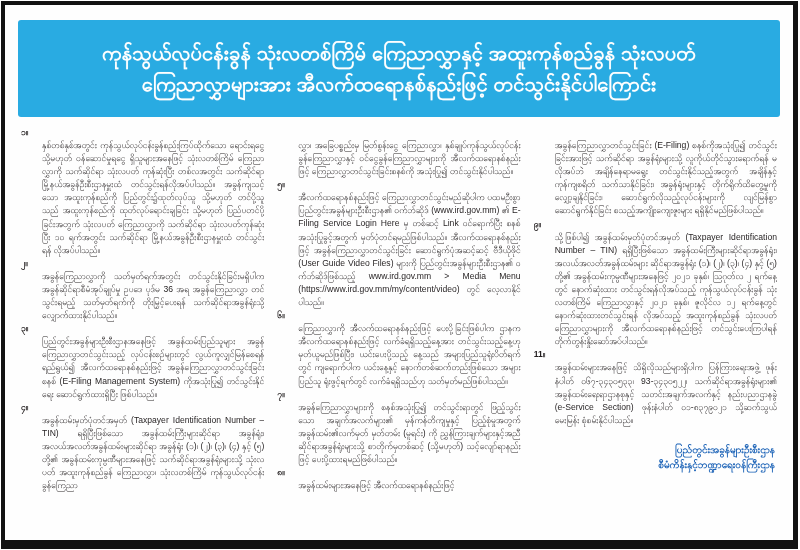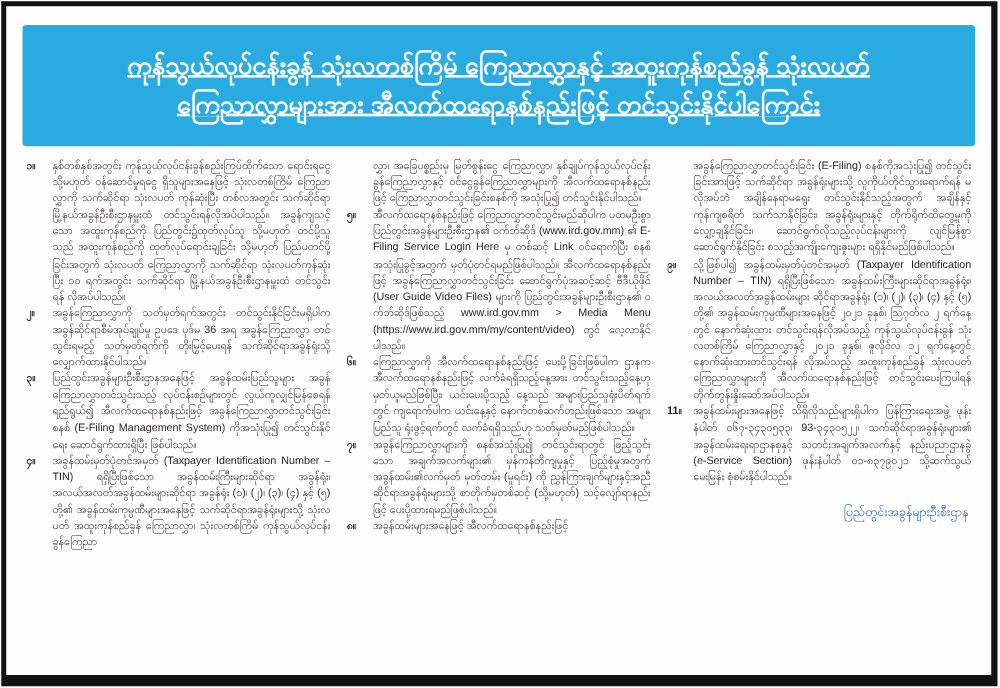--- a/index.html
+++ b/index.html
@@ -31,21 +31,20 @@
   }
   .banner-line {
     color:#ffffff;
     font-weight:bold;
     font-size:20px;
     line-height:31px;
     text-align:center;
     white-space:nowrap;
     letter-spacing:.2px;
     text-shadow:0 0 1px rgba(255,255,255,.4);
-    text-decoration:underline;
   }
   .columns {
     display:flex;
     gap:13px;
     margin:9px 16px 0 16px;
     height:396px;
     overflow:hidden;
   }
   .col {
     flex:1 1 0;
@@ -58,28 +57,29 @@
   .item { display:flex; }
   .item .num {
     flex:0 0 21px;
     font-weight:bold;
     color:#231f20;
   }
   .item .txt {
     flex:1 1 auto;
     text-align:justify;
     word-break:break-word;
+    margin-top:13px;
   }
   .signature {
     margin-top:15px;
     text-align:right;
     padding-right:2px;
   }
   .sig-line {
-    font-weight:normal;
+    font-weight:bold;
     font-size:10px;
     line-height:15px;
     color:#1c63b7;
   }
 </style>
 </head>
 <body>
 
 <div class="frame">
 
@@ -140,17 +140,18 @@
       <div class="item">
         <span class="num">၉။</span>
         <span class="txt">သို့ဖြစ်ပါ၍ အခွန်ထမ်းမှတ်ပုံတင်အမှတ် (Taxpayer Identification Number – TIN) ရရှိပြီးဖြစ်သော အခွန်ထမ်းကြီးများဆိုင်ရာအခွန်ရုံး၊ အလယ်အလတ်အခွန်ထမ်းများ ဆိုင်ရာအခွန်ရုံး (၁)၊ (၂)၊ (၃)၊ (၄) နှင့် (၅) တို့၏ အခွန်ထမ်းကုမ္ပဏီများအနေဖြင့် ၂၀၂၁ ခုနှစ်၊ ဩဂုတ်လ ၂ ရက်နေ့တွင် နောက်ဆုံးထား တင်သွင်းရန်လိုအပ်သည့် ကုန်သွယ်လုပ်ငန်းခွန် သုံးလတစ်ကြိမ် ကြေညာလွှာနှင့် ၂၀၂၁ ခုနှစ်၊ ဇူလိုင်လ ၁၂ ရက်နေ့တွင် နောက်ဆုံးထားတင်သွင်းရန် လိုအပ်သည့် အထူးကုန်စည်ခွန် သုံးလပတ်ကြေညာလွှာများကို အီလက်ထရောနစ်နည်းဖြင့် တင်သွင်းပေးကြပါရန် တိုက်တွန်းနှိုးဆော်အပ်ပါသည်။</span>
       </div>
       <div class="item">
         <span class="num">11။</span>
         <span class="txt">အခွန်ထမ်းများအနေဖြင့် သိရှိလိုသည်များရှိပါက ပြန်ကြားရေးအဖွဲ့ ဖုန်းနံပါတ် ၀၆၇-၃၄၃၀၅၃၃၊ 93-၃၄၃၀၅၂၂၊ သက်ဆိုင်ရာအခွန်ရုံးများ၏ အခွန်ထမ်းရေးရာဌာနစုနှင့် သတင်းအချက်အလက်နှင့် နည်းပညာဌာနခွဲ (e-Service Section) ဖုန်းနံပါတ် ၀၁-၈၃၇၉၀၂၁ သို့ဆက်သွယ်မေးမြန်း စုံစမ်းနိုင်ပါသည်။</span>
       </div>
       <div class="signature">
         <div class="sig-line">ပြည်တွင်းအခွန်များဦးစီးဌာန</div>
+        <div class="sig-line">စီမံကိန်းနှင့်ဘဏ္ဍာရေးဝန်ကြီးဌာန</div>
       </div>
     </div>
 
   </div>
 </div>
 
 </body></html>

